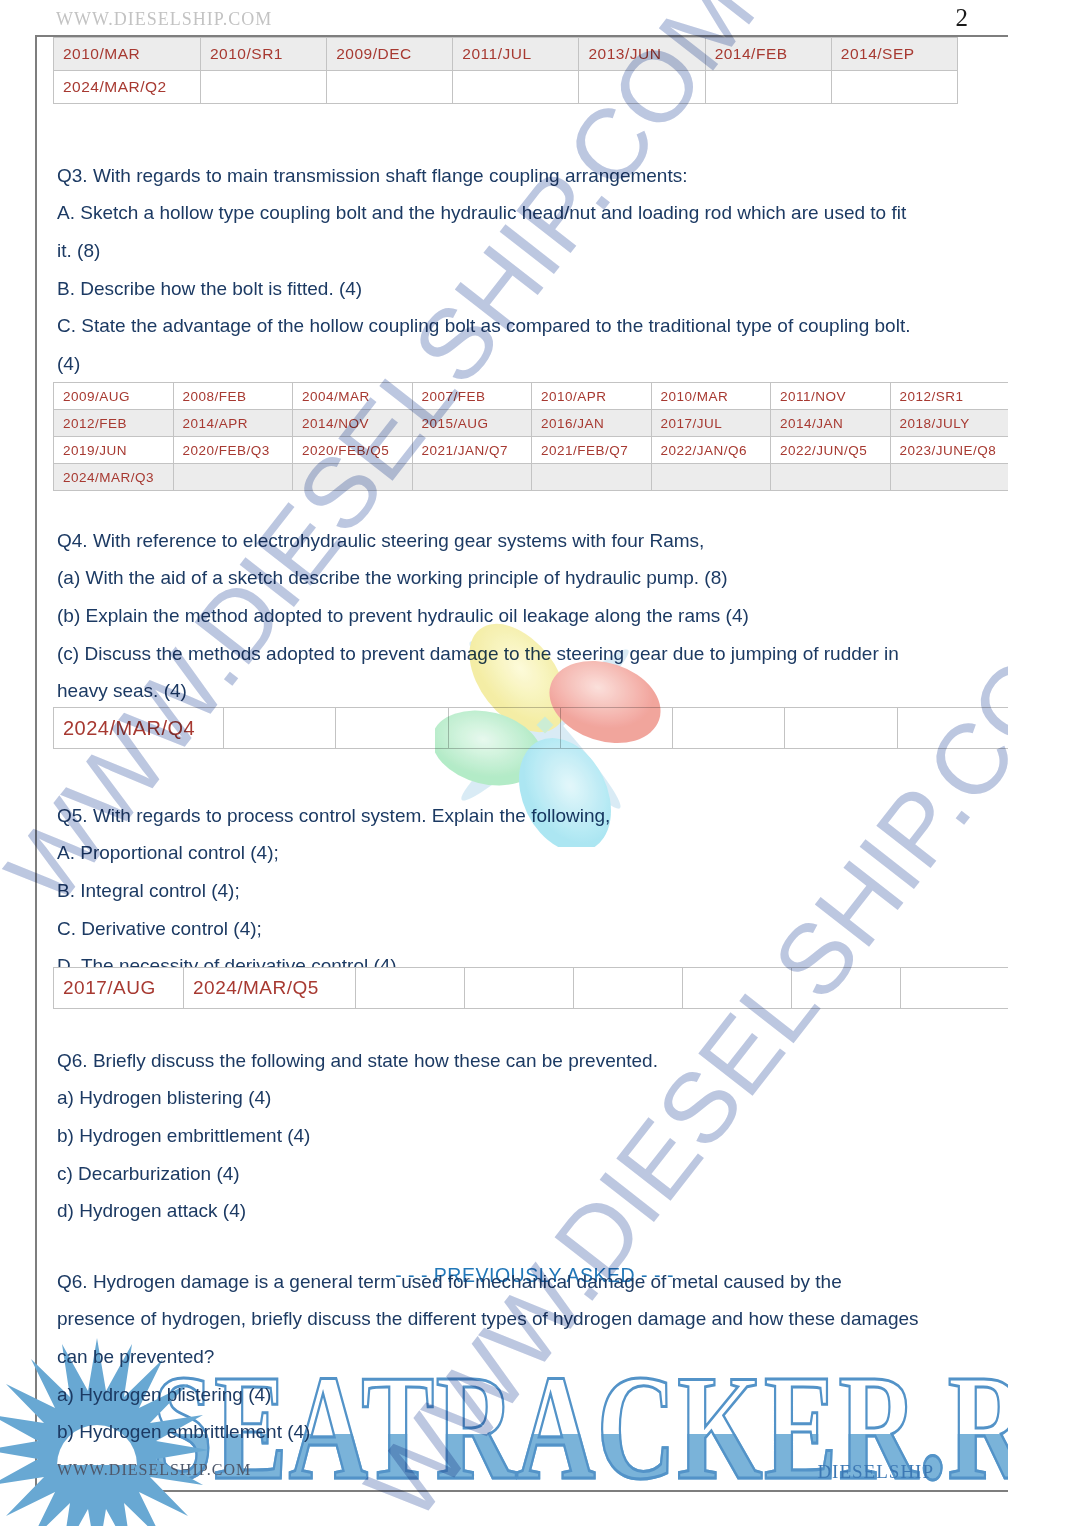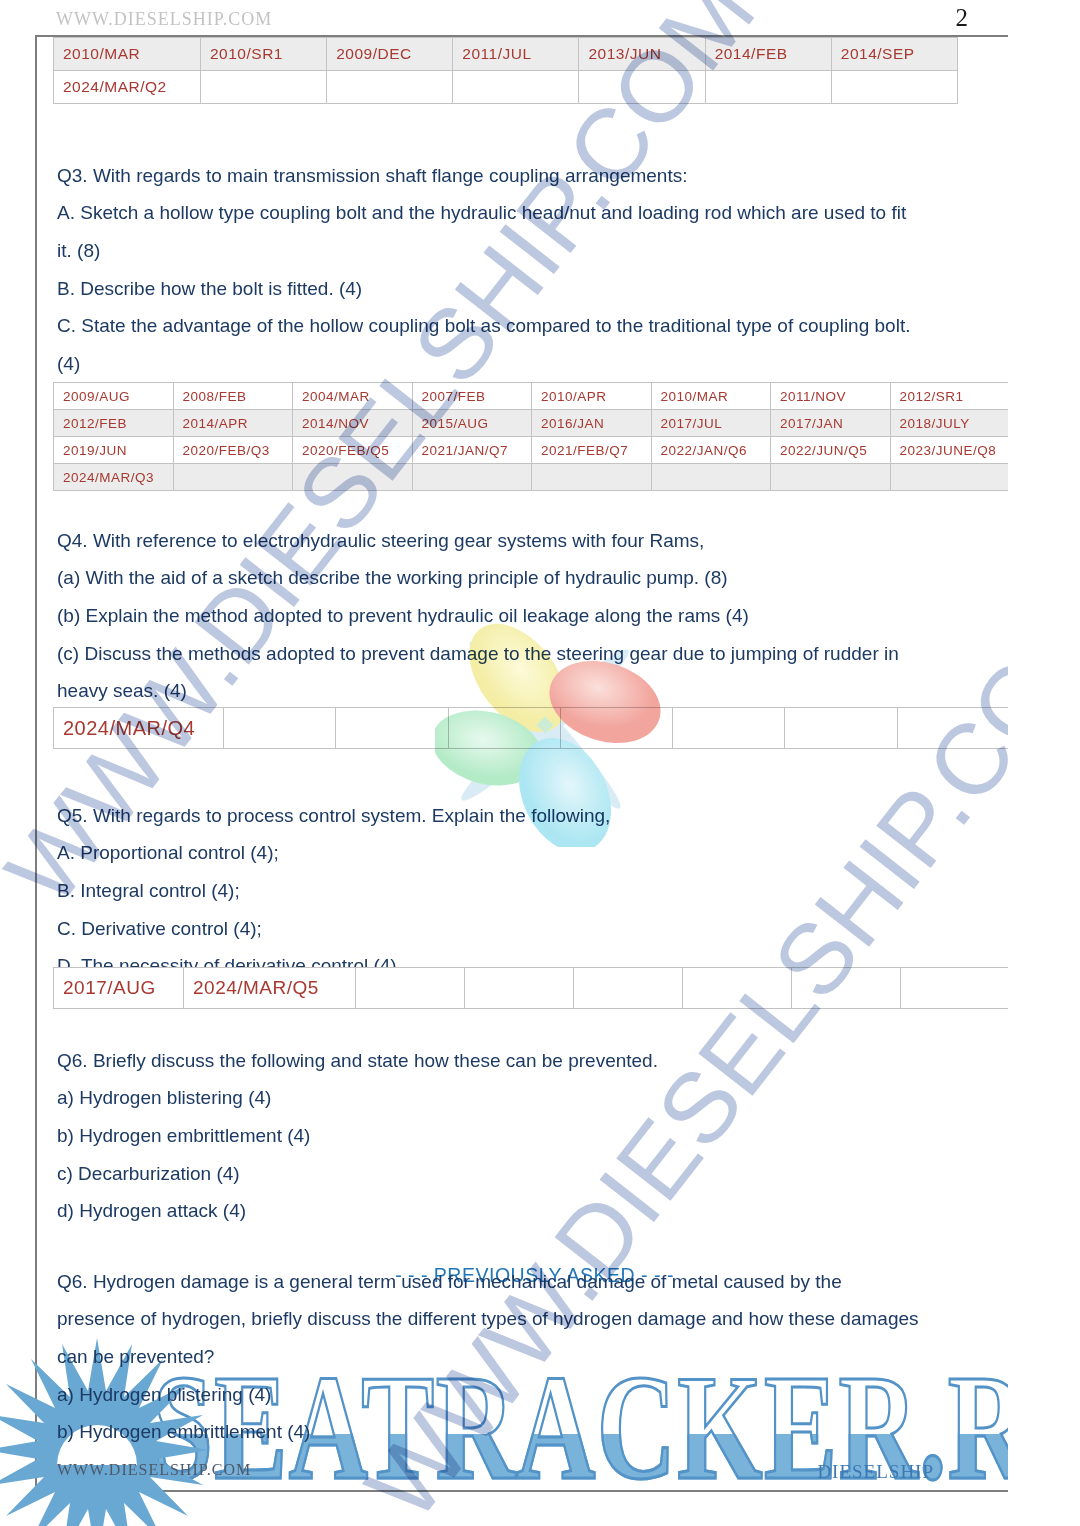--- a/index.html
+++ b/index.html
@@ -116,21 +116,21 @@
           <td>2011/NOV</td>
           <td>2012/SR1</td>
         </tr>
         <tr>
           <td>2012/FEB</td>
           <td>2014/APR</td>
           <td>2014/NOV</td>
           <td>2015/AUG</td>
           <td>2016/JAN</td>
           <td>2017/JUL</td>
-          <td>2017/JAN</td>
+          <td>2014/JAN</td>
           <td>2018/JULY</td>
         </tr>
         <tr>
           <td>2019/JUN</td>
           <td>2020/FEB/Q3</td>
           <td>2020/FEB/Q5</td>
           <td>2021/JAN/Q7</td>
           <td>2021/FEB/Q7</td>
           <td>2022/JAN/Q6</td>
           <td>2022/JUN/Q5</td>

